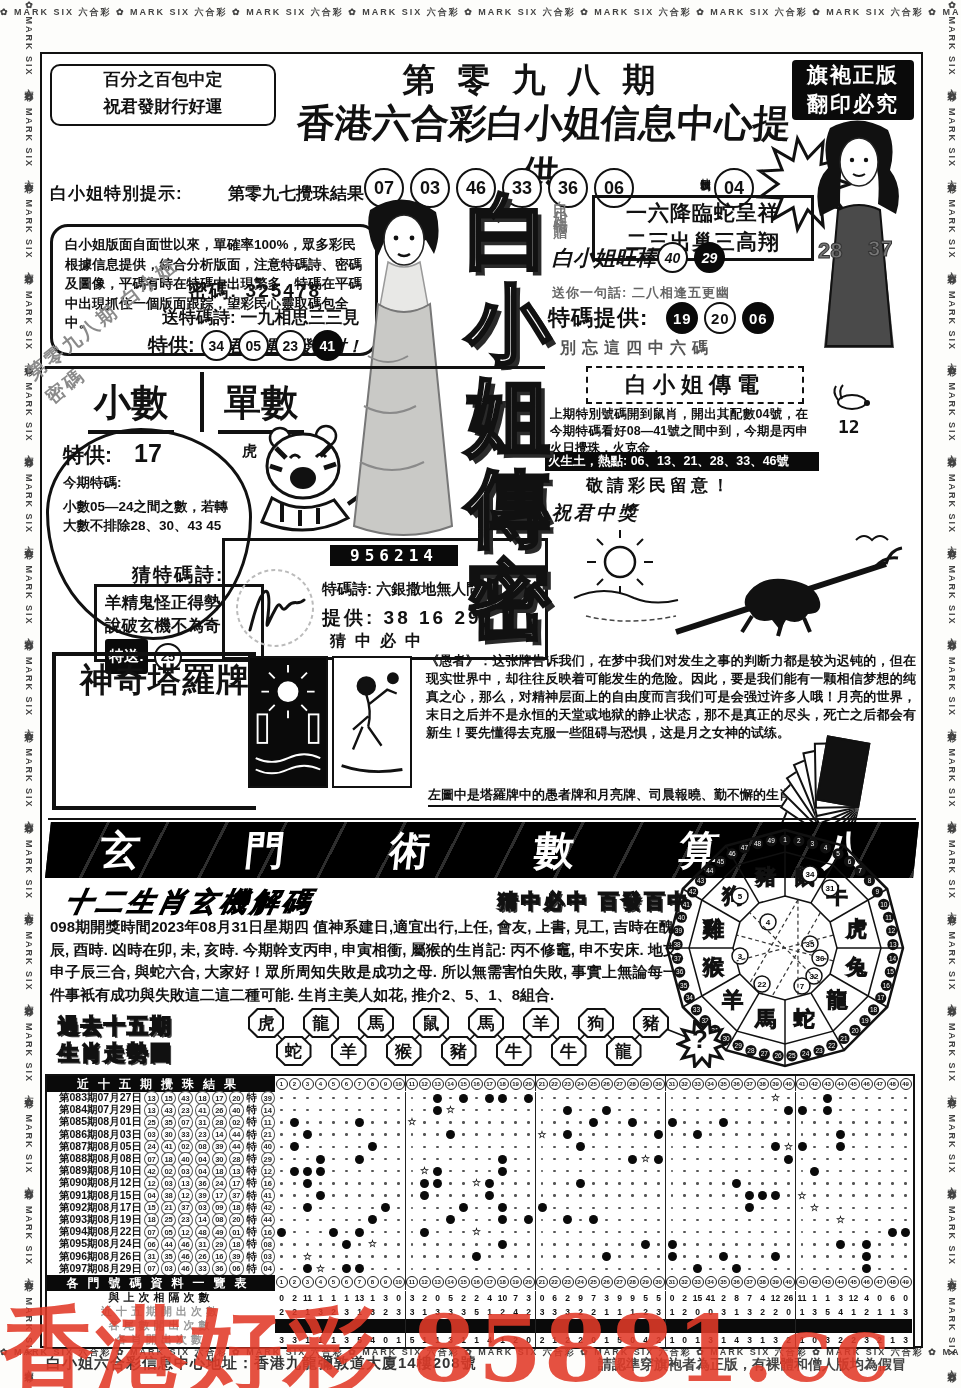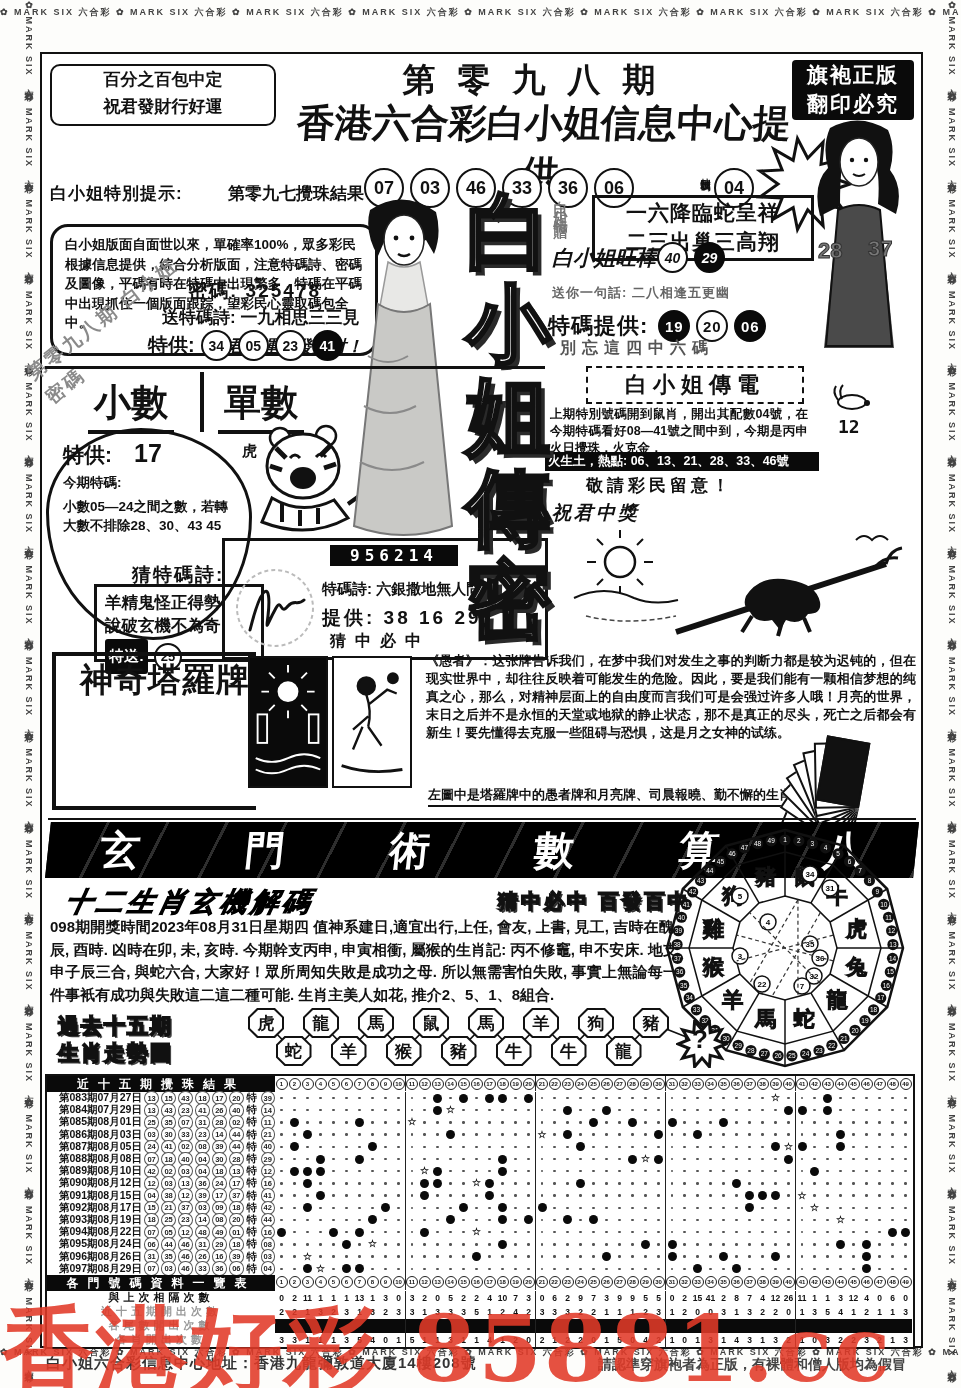--- a/index.html
+++ b/index.html
@@ -45,21 +45,21 @@
   .tegong-row .ball{width:27px;height:27px;font-size:14px;}
   .diag-stamp{left:18px;top:296px;transform:rotate(-38deg);font-size:19px;color:#8a8a8a;font-weight:bold;
               letter-spacing:3px;width:200px;line-height:1.6;}
   
   .vert-gift{left:552px;top:190px;writing-mode:vertical-rl;font-size:14px;font-weight:bold;color:#777;letter-spacing:6px;}
   .poem-box2{left:592px;top:184px;width:216px;height:60px;border:3px solid #111;text-align:center;
              font-size:21px;font-weight:700;line-height:29px;letter-spacing:1px;margin-top:11px;}
   .wangbang-row{left:552px;top:242px;display:flex;align-items:center;font-size:21px;font-weight:900;font-style:italic;}
   .wangbang-row .ball{width:27px;height:27px;font-size:14px;}
   .saying-row{left:552px;top:284px;font-size:13px;font-weight:bold;color:#666;letter-spacing:1px;}
-  .tema-row{left:548px;top:310px;display:flex;align-items:center;gap:10px;font-size:22px;font-weight:900;letter-spacing:1px;}
+  .tema-row{left:548px;top:302px;display:flex;align-items:center;gap:18px;font-size:22px;font-weight:900;letter-spacing:1px;}
   .tema-row .ball{width:28px;height:28px;font-size:15px;}
   .note-row{left:560px;top:338px;font-size:16px;font-weight:bold;color:#555;letter-spacing:6px;}
   
   .cd-box{left:586px;top:366px;width:214px;height:34px;border:2.5px dashed #111;text-align:center;
           font-size:22px;font-weight:900;letter-spacing:6px;line-height:34px;}
   .cd-body{left:550px;top:406px;width:258px;font-size:12.5px;font-weight:700;line-height:1.35;text-align:justify;}
   .cd-hot{left:545px;top:452px;width:268px;background:#0a0a0a;color:#fff;font-size:12.5px;font-weight:bold;
           padding:1px 3px;}
   .cd-notice{left:586px;top:474px;font-size:17px;font-weight:900;letter-spacing:4px;}
   .cd-wish{left:552px;top:500px;font-size:19px;font-weight:900;font-style:italic;letter-spacing:3px;}

